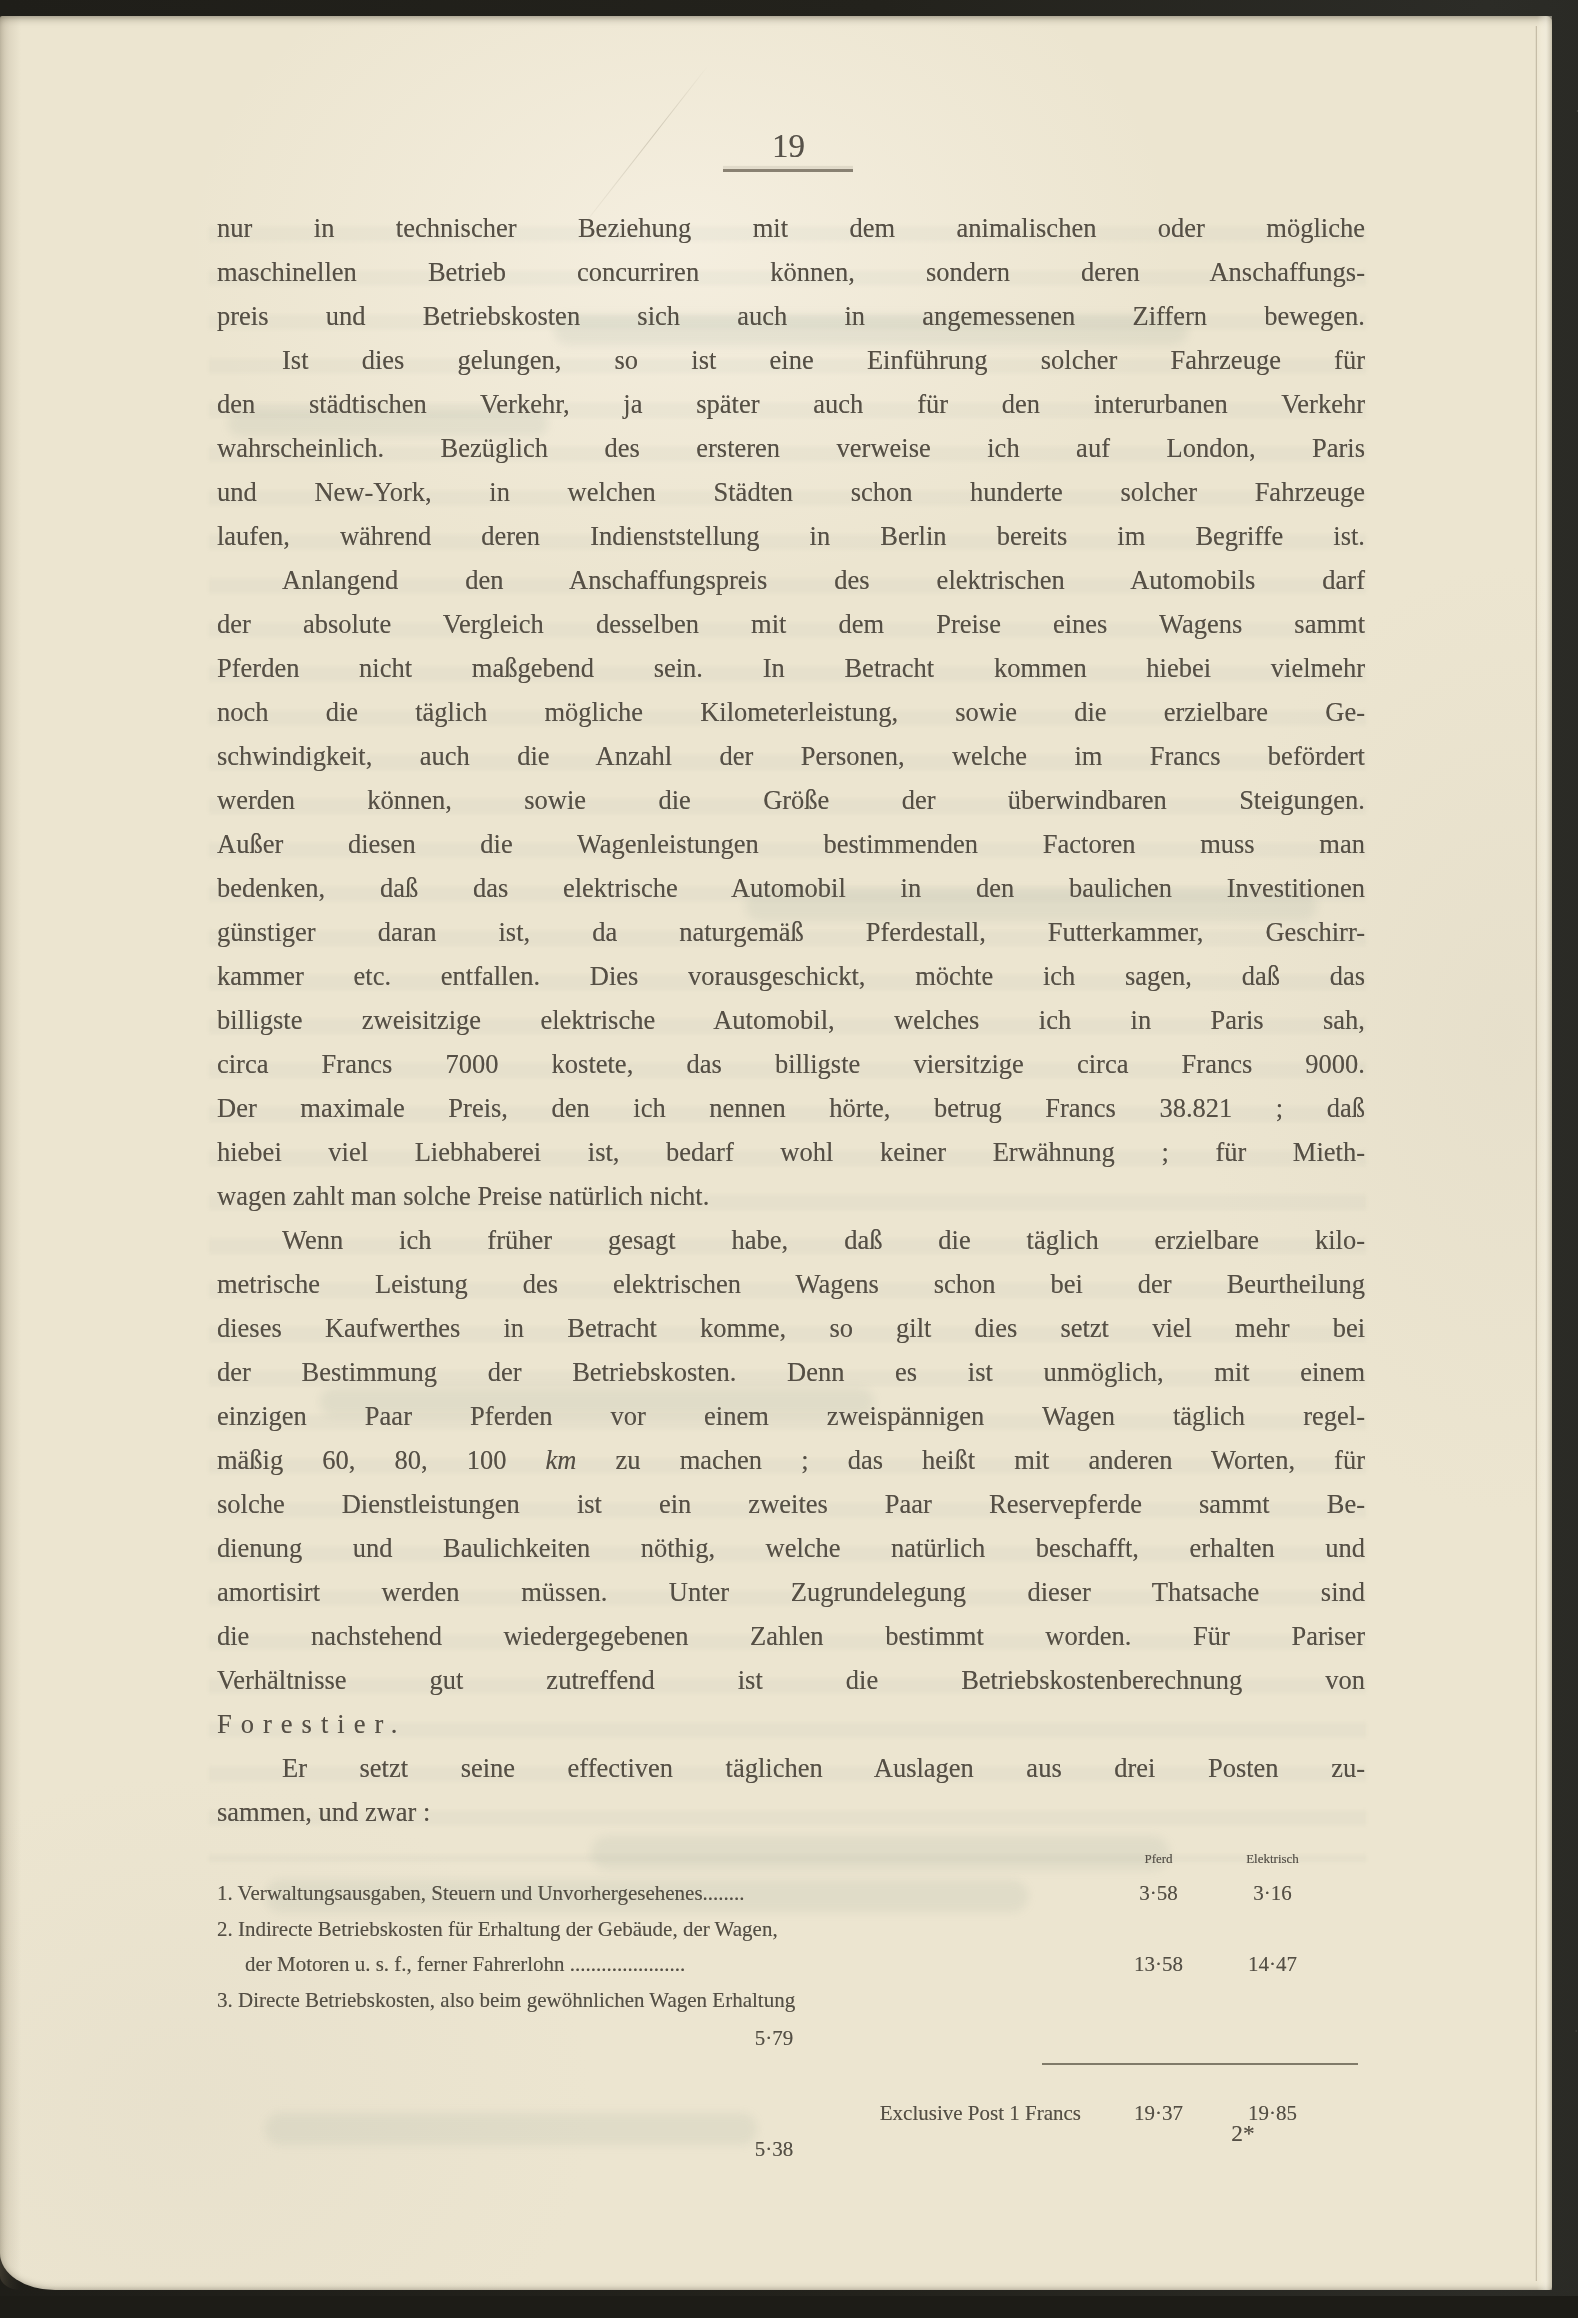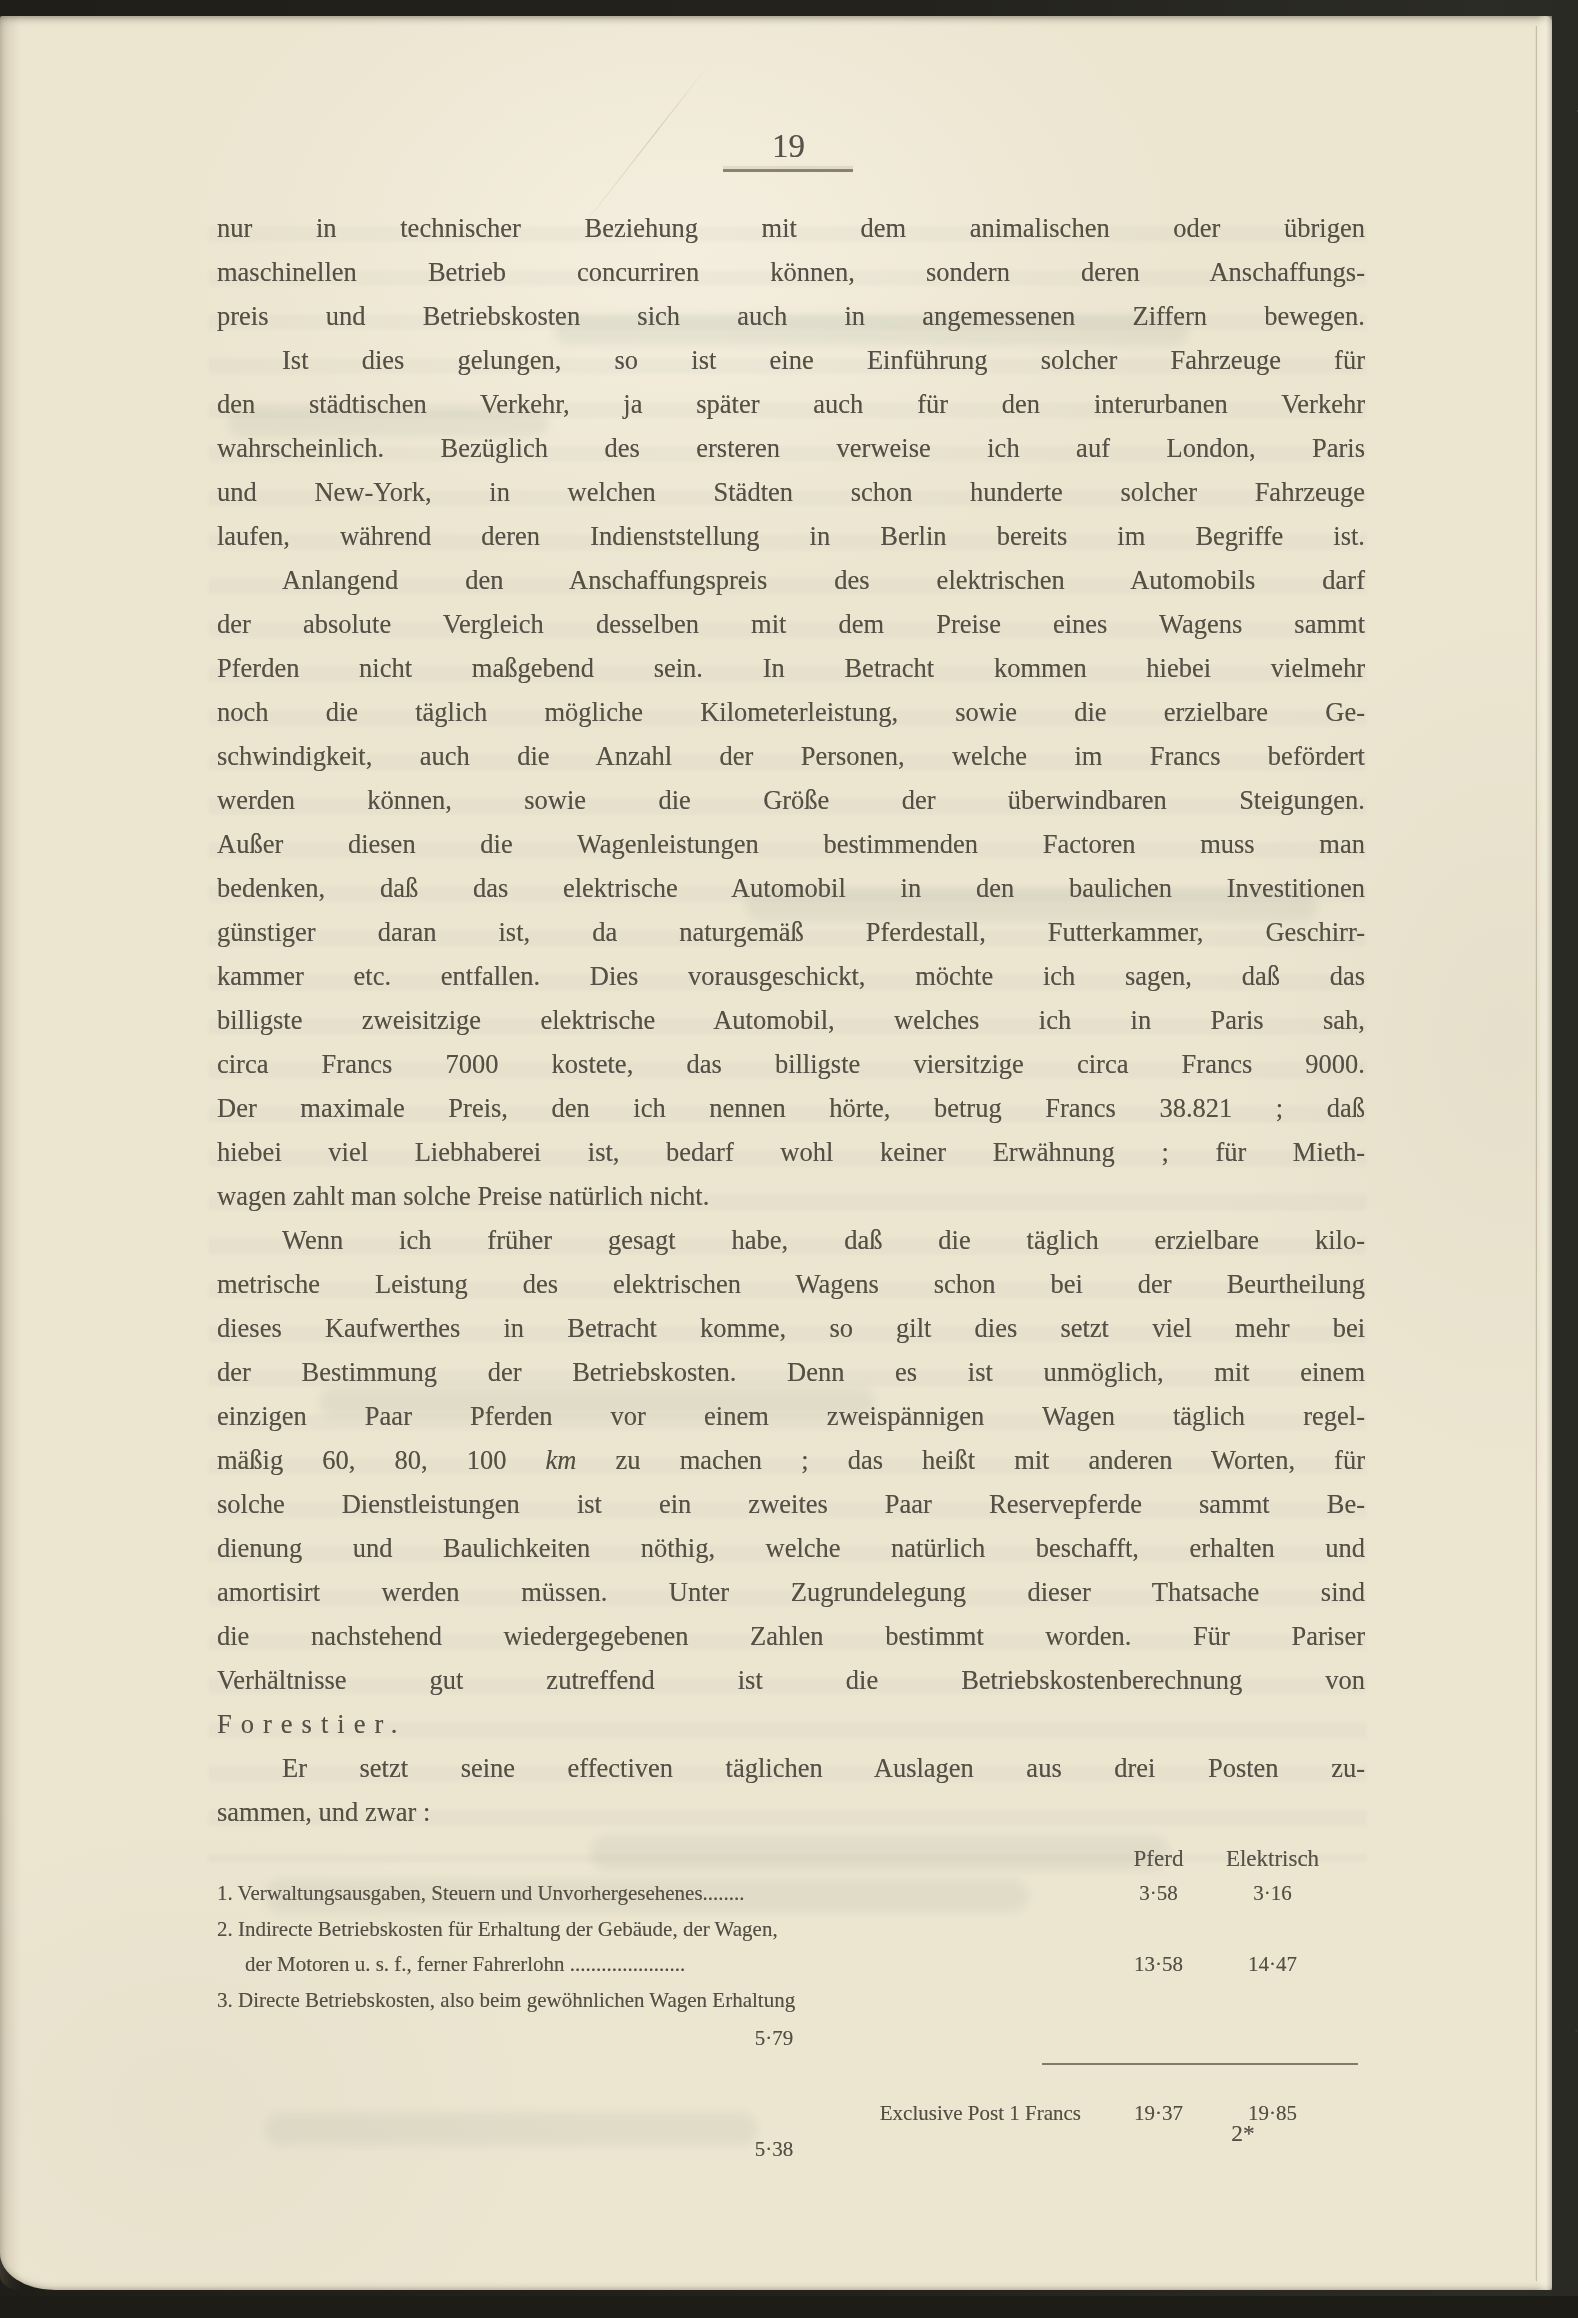--- a/index.html
+++ b/index.html
@@ -106,21 +106,21 @@
   .ctable > div:nth-child(4){top:106px;justify-content:flex-end;}
   .ctable > div:nth-child(5){top:142px;}
   .ctable > div:nth-child(6){top:180px;flex-direction:column;}
   .ctable > div:nth-child(7){top:220px;}
   .ctable > div:nth-child(8){top:248px;margin-top:7px;}
   .trow{display:flex;}
   .trow .td{flex:1 1 auto;overflow:hidden;}
   .trow .cp{flex:0 0 111px;text-align:center;}
   .trow .ce{flex:0 0 117px;text-align:center;}
   .trow.pad .td{padding-left:28px;}
-  .trow.thead{font-size:23px;color:#57524a;}
+  .trow.thead{font-size:13px;color:#57524a;}
   .trow.ttotal .td{text-align:right;padding-right:22px;}
   .trule{
     height:1.8px !important;
     left:825px !important;width:316px;right:auto !important;
     background:rgba(92,86,71,.75);
   }
   .sig{
     position:absolute;left:1200px;top:2104px;width:86px;
     text-align:center;font-size:23.4px;color:#554f45;
     text-shadow:0 0 0.6px rgba(85,79,69,.5);
@@ -141,21 +141,21 @@
     <div class="ghost g3"></div>
     <div class="ghost g4"></div>
     <div class="ghost g5"></div>
     <div class="ghost g6"></div>
     <div class="ghost g7"></div>
 
     <div class="pagenum">19</div>
     <div class="pagenum-rule"></div>
 
     <div class="body" id="body-text">
-        <div class="line">nur in technischer Beziehung mit dem animalischen oder übrigen</div>
+        <div class="line">nur in technischer Beziehung mit dem animalischen oder mögliche</div>
         <div class="line">maschinellen Betrieb concurriren können, sondern deren Anschaffungs-</div>
         <div class="line">preis und Betriebskosten sich auch in angemessenen Ziffern bewegen.</div>
         <div class="line indent">Ist dies gelungen, so ist eine Einführung solcher Fahrzeuge für</div>
         <div class="line">den städtischen Verkehr, ja später auch für den interurbanen Verkehr</div>
         <div class="line">wahrscheinlich. Bezüglich des ersteren verweise ich auf London, Paris</div>
         <div class="line">und New-York, in welchen Städten schon hunderte solcher Fahrzeuge</div>
         <div class="line">laufen, während deren Indienststellung in Berlin bereits im Begriffe ist.</div>
         <div class="line indent">Anlangend den Anschaffungspreis des elektrischen Automobils darf</div>
         <div class="line">der absolute Vergleich desselben mit dem Preise eines Wagens sammt</div>
         <div class="line">Pferden nicht maßgebend sein. In Betracht kommen hiebei vielmehr</div>

